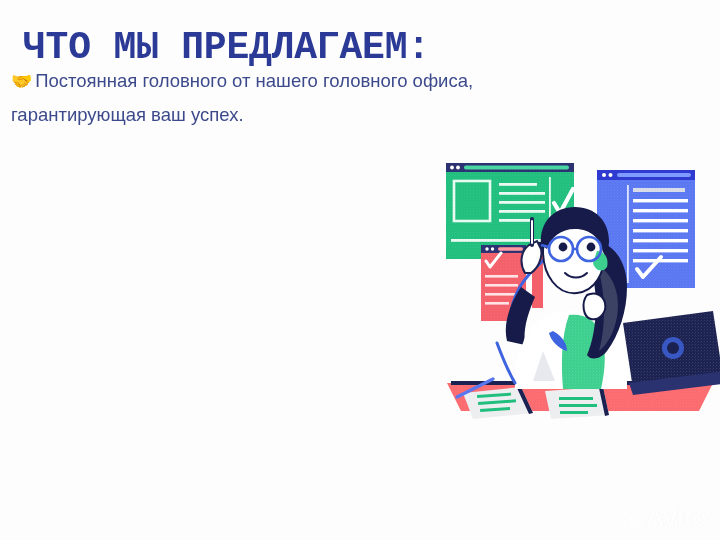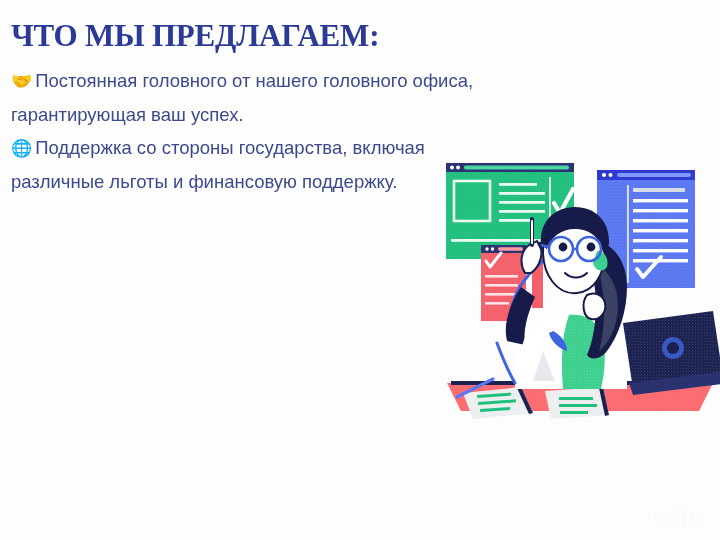--- a/index.html
+++ b/index.html
@@ -33,27 +33,27 @@
     left: 0; top: 0;
     width: 720px;
     height: 540px;
     padding: 0;
   }
 
   #headline {
     position: absolute;
     left: 11px;
     top: 18px;
-    margin: 0;
-    font-size: 31px;
+    margin: 12px;
+    font-size: 38px;
     line-height: 36px;
     font-weight: 700;
     letter-spacing: -0.2px;
     color: #2b3a96;
-    font-family: Liberation Serif, serif;
+    font-family: Liberation Mono, monospace;
     white-space: nowrap;
   }
 
   #bullet-list {
     position: absolute;
     left: 11px;
     top: 64px;
     width: 470px;
     margin: 0;
     padding: 0;
@@ -266,23 +266,20 @@
   </div>
 
   <div id="content">
 
     <h1 id="headline" style="color: rgb(43, 58, 150);">ЧТО МЫ ПРЕДЛАГАЕМ:</h1>
 
     <ul id="bullet-list">
       <li class="bullet" style="color: rgb(60, 74, 140);">
         <span class="bullet-emoji">🤝</span><span class="bullet-text">Постоянная головного от нашего головного офиса, гарантирующая ваш успех.</span>
       </li>
-      <li class="bullet" style="color: rgb(60, 74, 140);">
-        <span class="bullet-emoji">🌐</span><span class="bullet-text">Поддержка со стороны государства, включая различные льготы и финансовую поддержку.</span>
-      </li>
     </ul>
 
   </div>
 
   <div id="avito-watermark">
     <svg class="wm-dots" width="22" height="22" viewBox="0 0 22 22">
       <circle cx="5.5" cy="6" r="4.2" fill="#ffffff" opacity="0.85"></circle>
       <circle cx="15.5" cy="5" r="3.2" fill="#ffffff" opacity="0.85"></circle>
       <circle cx="5" cy="16.5" r="3.0" fill="#ffffff" opacity="0.85"></circle>
       <circle cx="15" cy="15.5" r="5.0" fill="#ffffff" opacity="0.85"></circle>

